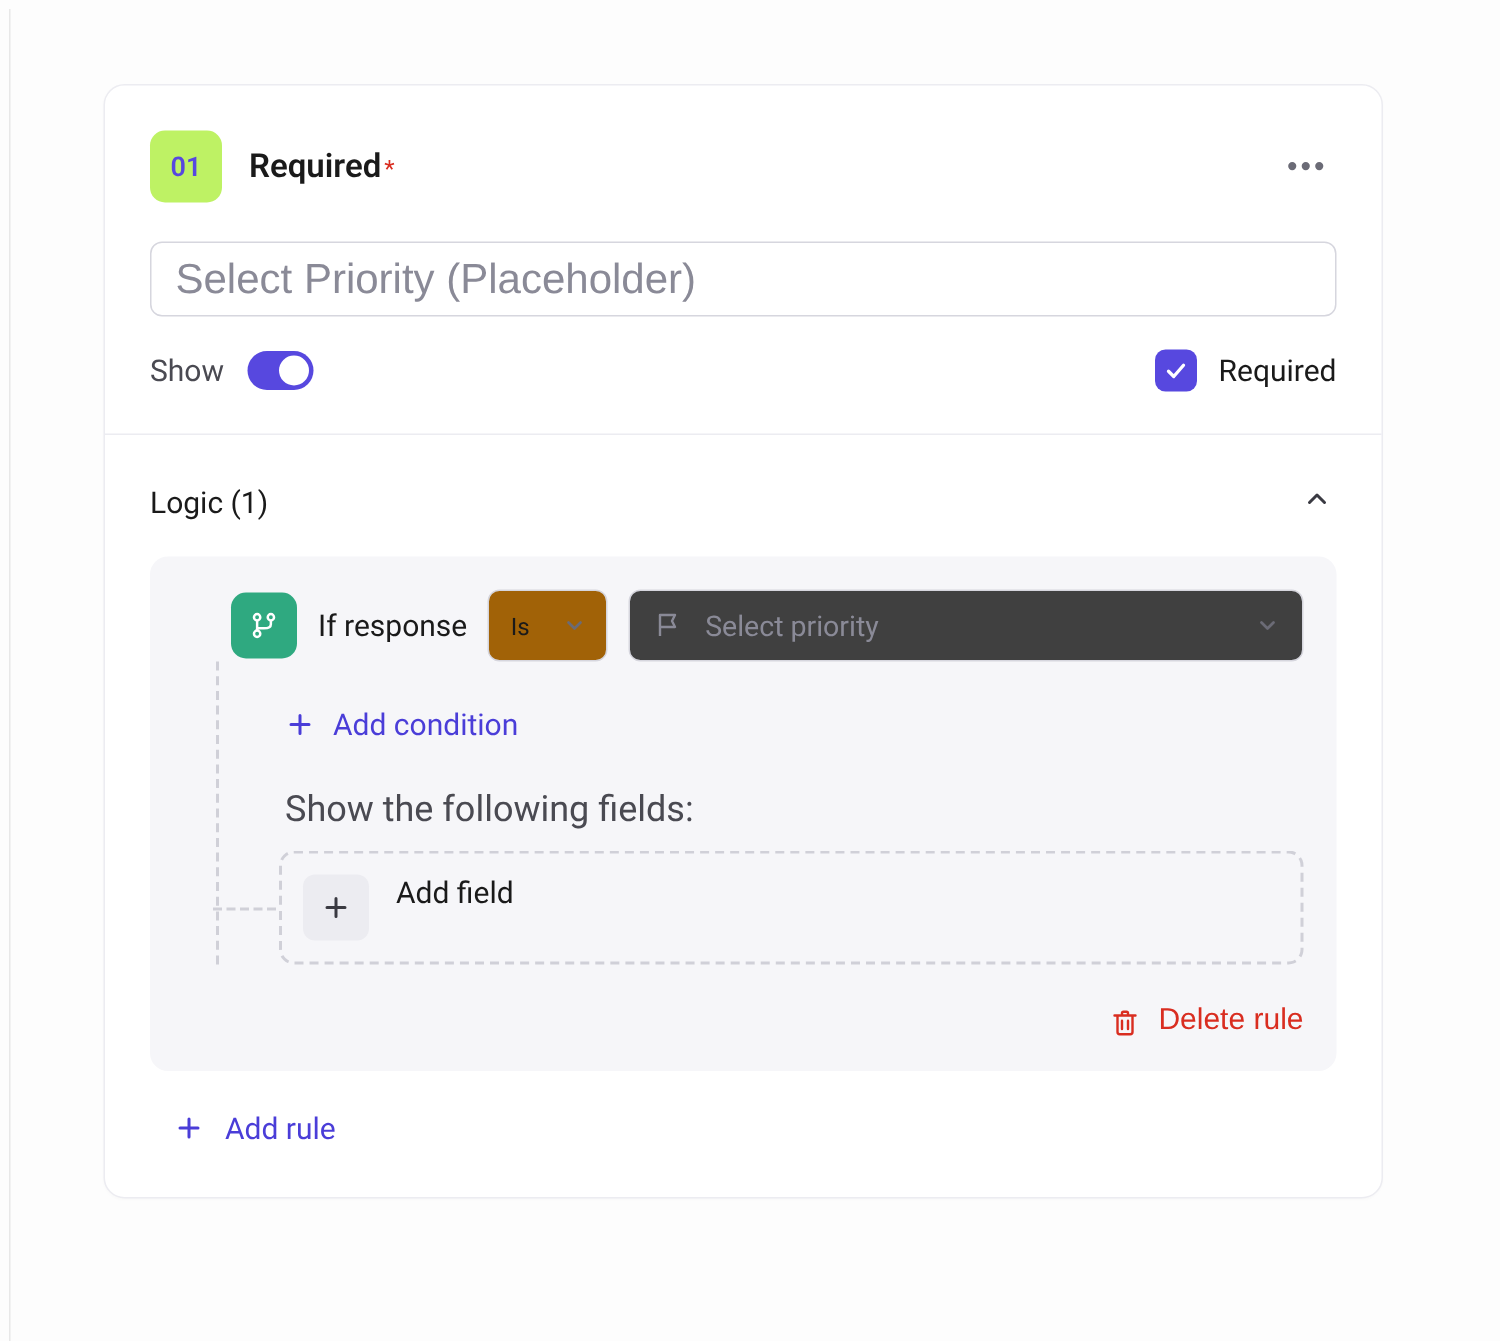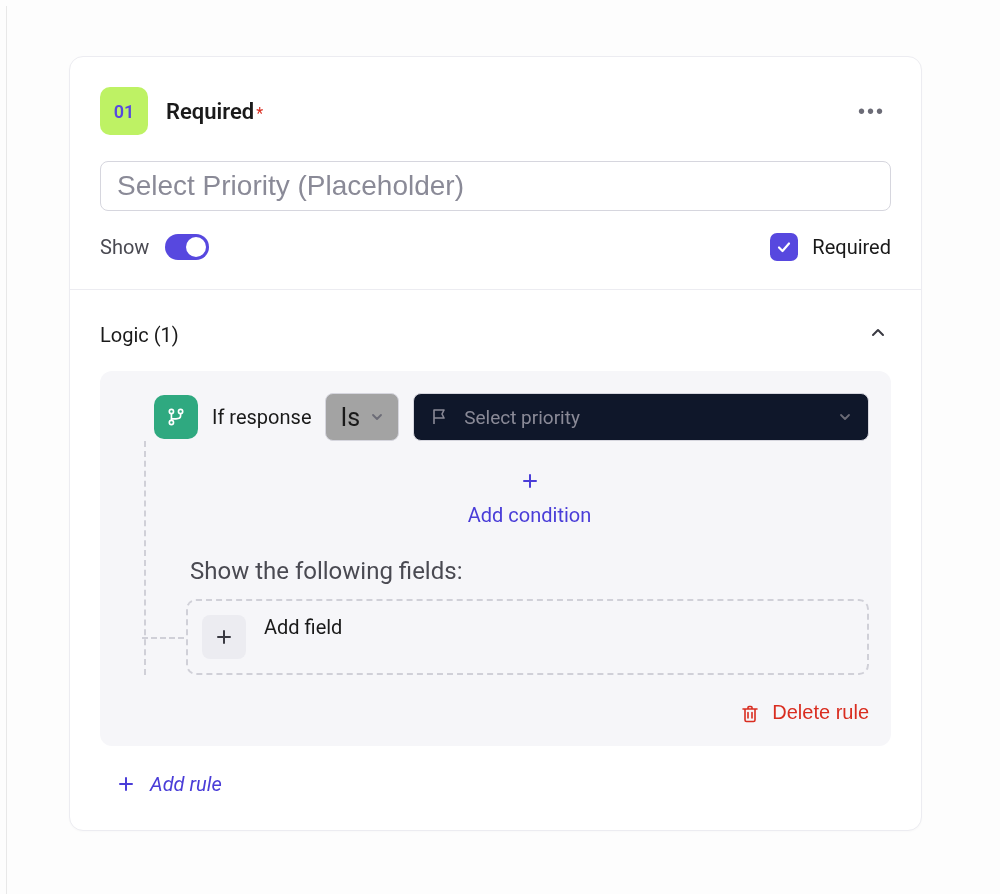--- a/index.html
+++ b/index.html
@@ -217,36 +217,36 @@
     }
     
     .if-text {
       font-size: 20px;
       color: #1a1a1a;
       flex-shrink: 0;
     }
     
     .select-small {
       height: 48px;
-      background: #a3a3a3;
+      background: #a16207;
       border: 1px solid #d6d6de;
       border-radius: 8px;
       padding: 0 14px;
       display: flex;
       align-items: center;
-      gap: 10px;
-      font-size: 25px;
+      gap: 23px;
+      font-size: 16px;
       color: #1a1a1a;
       cursor: pointer;
       flex-shrink: 0;
     }
     
     .select-large {
       height: 48px;
-      background: #0f172a;
+      background: #404040;
       border: 1px solid #d6d6de;
       border-radius: 8px;
       padding: 0 16px;
       display: flex;
       align-items: center;
       gap: 14px;
       font-size: 19px;
       cursor: pointer;
       flex: 1;
       min-width: 0;
@@ -277,21 +277,20 @@
     
     .add-condition-row {
       display: flex;
       align-items: center;
       gap: 12px;
       color: #4a3dd8;
       font-size: 20px;
       cursor: pointer;
       margin-bottom: 30px;
       position: relative;
-      flex-direction: column;
     }
     
     .plus-icon-sm {
       width: 20px;
       height: 20px;
     }
     
     .show-fields-label {
       font-size: 24px;
       color: #4a4a52;
@@ -355,21 +354,20 @@
     
     .add-rule-row {
       display: flex;
       align-items: center;
       gap: 14px;
       color: #4a3dd8;
       font-size: 20px;
       cursor: pointer;
       margin-top: 26px;
       padding-left: 16px;
-      font-style: italic;
     }
   </style>
 </head>
 <body>
 
 <div class="page-container">
   <div class="card">
 
     <div class="card-top">
       <div class="card-header">

